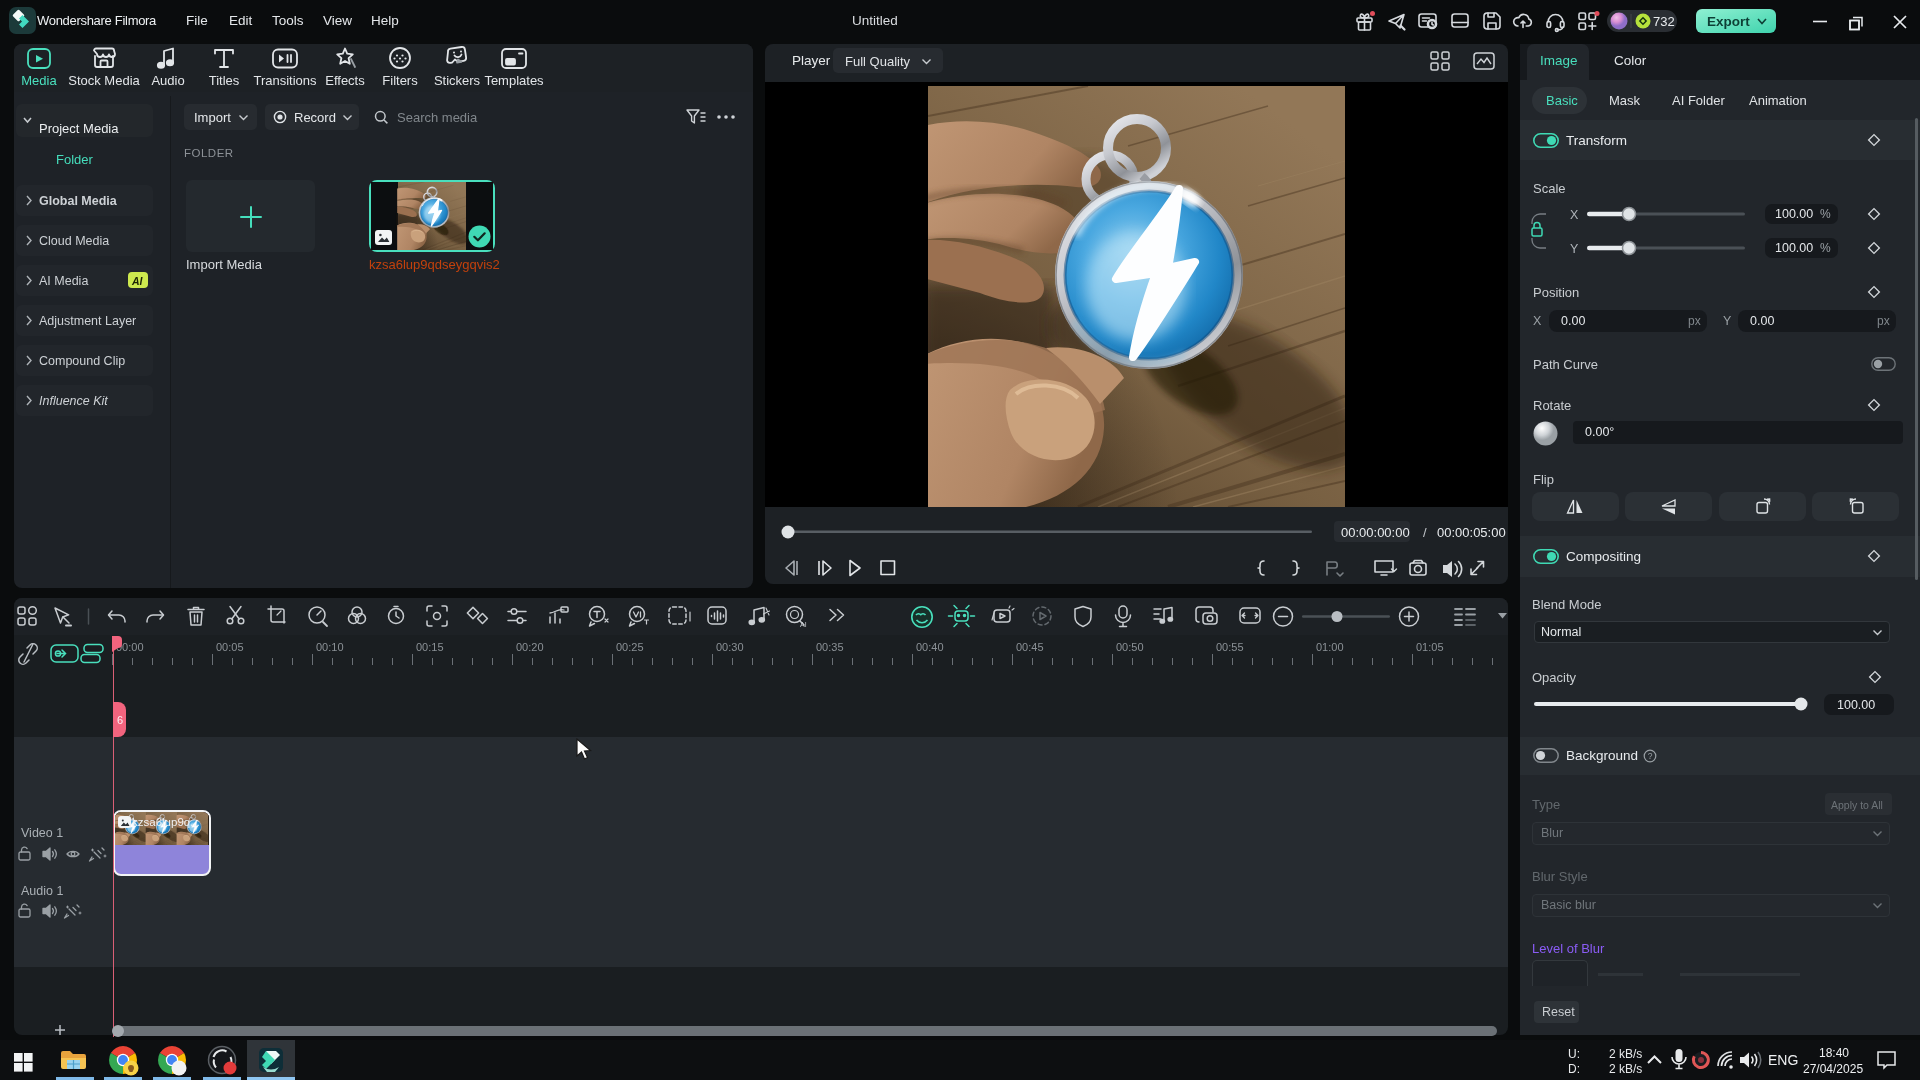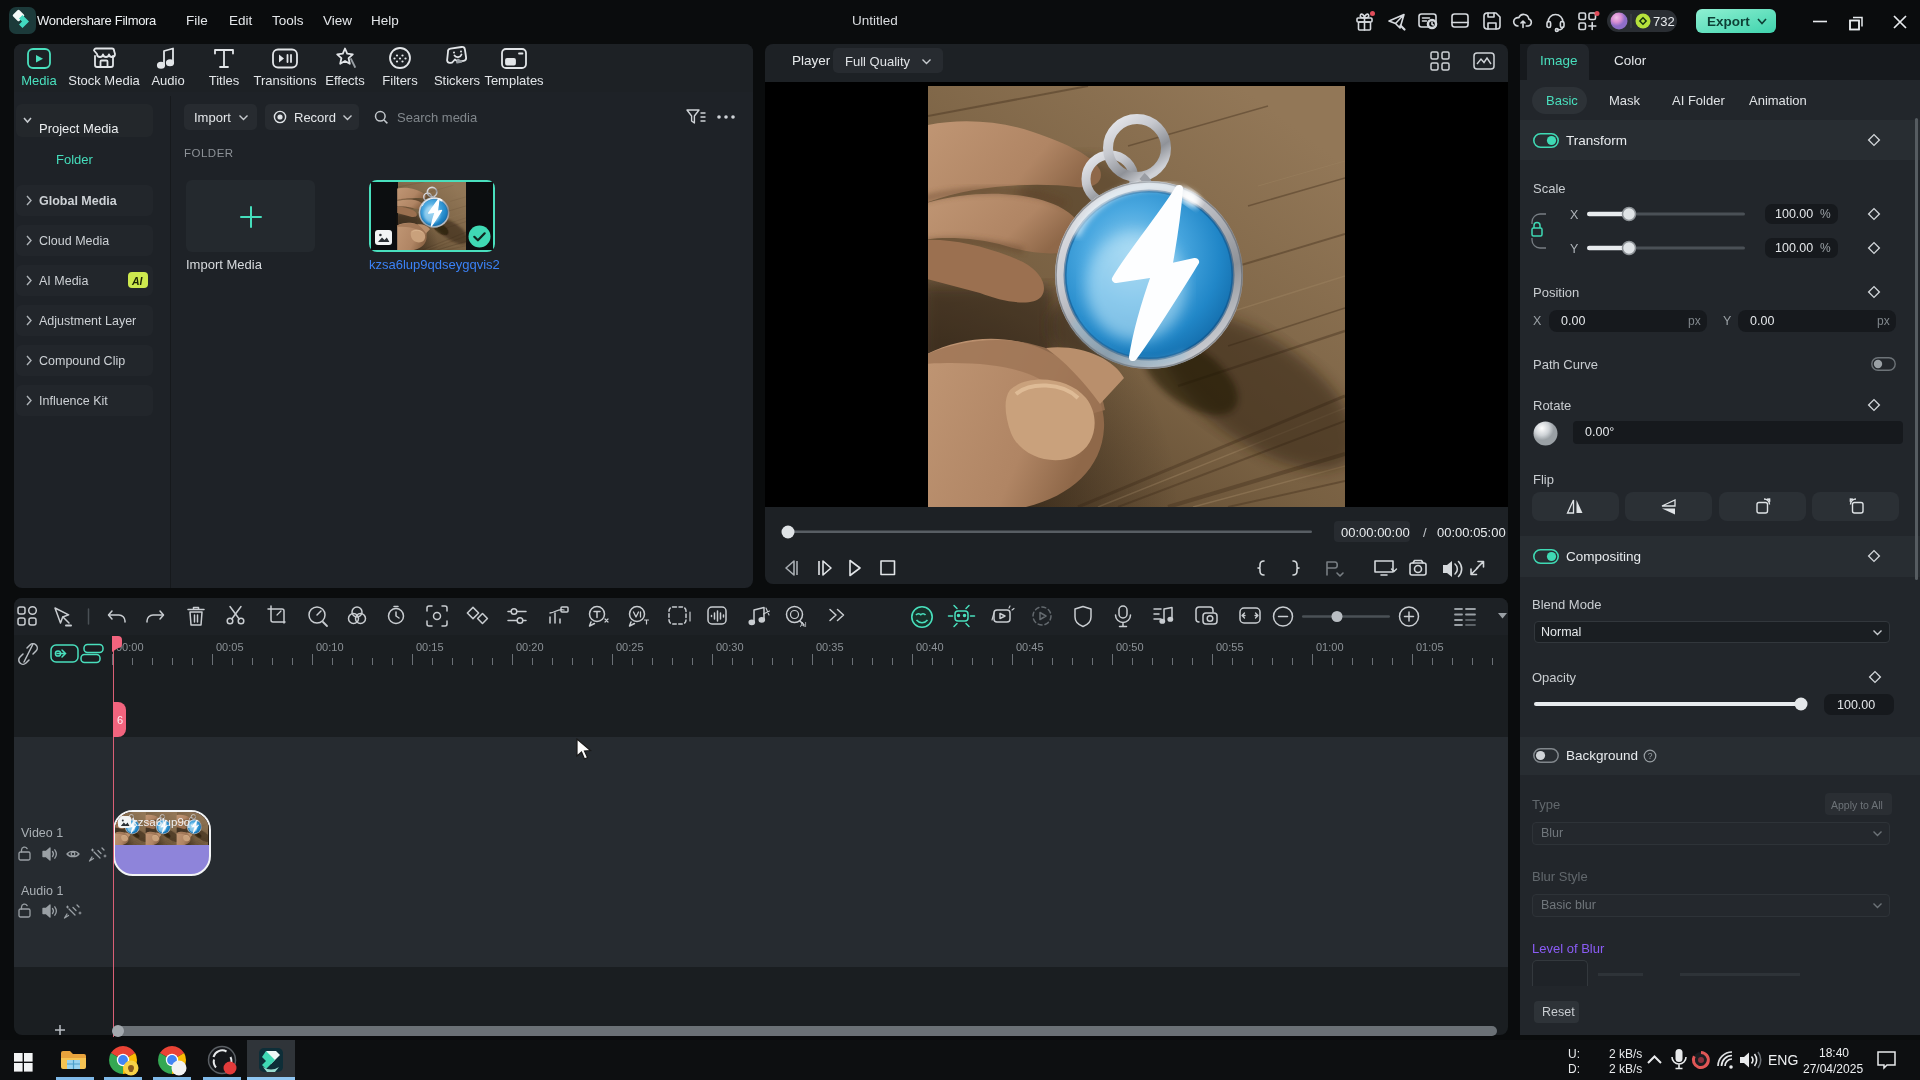--- a/index.html
+++ b/index.html
@@ -310,21 +310,21 @@
         <path d="M3 211 l4 4.5 -4 4.5"></path>
     </g>
   </svg>
   <div class="txt" style="left:39px;top:194px;font-size:12.5px;color:#cdd1d5;font-weight:bold;">Global Media</div>
   <div class="txt" style="left:39px;top:234px;font-size:12.5px;color:#cdd1d5;text-align:right;">Cloud Media</div>
   <div class="txt" style="left:39px;top:274px;font-size:12.5px;color:#cdd1d5;">AI Media</div>
   <div class="abs" style="left:128px;top:272px;width:20px;height:16px;background:#cde94e;border-radius:4px;"></div>
   <div class="txt" style="left:132px;top:275px;font-size:10.5px;color:#1c2505;font-weight:bold;font-style:italic;">AI</div>
   <div class="txt" style="left:39px;top:314px;font-size:12.5px;color:#cdd1d5;">Adjustment Layer</div>
   <div class="txt" style="left:39px;top:354px;font-size:12.5px;color:#cdd1d5;">Compound Clip</div>
-  <div class="txt" style="left:39px;top:394px;font-size:12.5px;color:#cdd1d5;">Influence Kit</div>
+  <div class="txt" style="left:39px;top:394px;font-size:12.5px;color:#cdd1d5;font-style:italic;">Influence Kit</div>
 
   <div class="abs" style="left:184px;top:104px;width:73px;height:26px;background:#272b30;border-radius:5px;"></div>
   <div class="txt" style="left:194px;top:110px;font-size:13px;color:#e4e7ea;text-align:right;">Import</div>
   <svg class="abs" style="left:238px;top:114px;" width="11" height="8" viewBox="0 0 11 8">
       <path d="M1.5 1.5 l4 4 4 -4" stroke="#c7cbcf" stroke-width="1.4" fill="none"></path>
     </svg>
   <div class="abs" style="left:265px;top:104px;width:94px;height:26px;background:#272b30;border-radius:5px;"></div>
   <svg class="abs" style="left:273px;top:110px;" width="14" height="14" viewBox="0 0 14 14">
     <circle cx="7" cy="7" r="5.6" fill="none" stroke="#dfe3e6" stroke-width="1.4"></circle>
       <circle cx="7" cy="7" r="2.6" fill="#dfe3e6"></circle>
@@ -365,21 +365,21 @@
   </svg>
   <div class="abs" style="left:375px;top:230px;width:17px;height:15px;background:#f2f4f5;border-radius:3px;"></div>
   <svg class="abs" style="left:377px;top:232px;" width="13" height="11" viewBox="0 0 13 11">
       <circle cx="3.4" cy="3" r="1.3" fill="#2b3035"></circle>
       <path d="M1 10 l4 -4.5 2.5 2.6 2.3 -2.6 2.6 4.5 Z" fill="#2b3035"></path>
     </svg>
   <svg class="abs" style="left:468px;top:225px;" width="23" height="23" viewBox="0 0 23 23">
     <circle cx="11.5" cy="11.5" r="11" fill="#3fd9b4"></circle>
       <path d="M6.3 11.8 l3.6 3.5 6.8 -7" stroke="#10271f" stroke-width="2.2" fill="none" stroke-linecap="round" stroke-linejoin="round"></path>
   </svg>
-  <div class="txt" style="left:369px;top:257px;font-size:13px;color:#3b82f6;">kzsa6lup9qdseygqvis2</div>
+  <div class="txt" style="left:369px;top:257px;font-size:13px;color:#c2410c;">kzsa6lup9qdseygqvis2</div>
 
   <div class="panel" id="playerpanel" style="left:765px;top:44px;width:743px;height:540px;background:#1d2125;"></div>
   <div class="abs" id="videoblack" style="left:765px;top:82px;width:743px;height:425px;background:#000;"></div>
 
   <div class="txt" style="left:792px;top:53px;font-size:13.5px;color:#e6e9eb;">Player</div>
   <div class="abs" style="left:833px;top:48px;width:110px;height:25px;background:#272b30;border-radius:5px;"></div>
   <div class="txt" style="left:845px;top:54px;font-size:13px;color:#dfe2e5;">Full Quality</div>
   <svg class="abs" style="left:921px;top:58px;" width="11" height="8" viewBox="0 0 11 8">
       <path d="M1.5 1.5 l4 4 4 -4" stroke="#c7cbcf" stroke-width="1.4" fill="none"></path>
     </svg>
@@ -920,21 +920,21 @@
     <g fill="none" stroke="#9aa0a5" stroke-width="1.3" stroke-linecap="round" stroke-linejoin="round">
       <rect x="1" y="6" width="11" height="8" rx="1.5"></rect>
         <path d="M3.5 6 v-2 a3 3 0 0 1 5.6 -1.4"></path>
       <path d="M25 5.5 v5 h3 l4 3.5 v-12 l-4 3.5 Z" fill="#9aa0a5"></path>
         <path d="M34.5 5.5 a4 4 0 0 1 0 5 M36.8 3.8 a7 7 0 0 1 0 8.4"></path>
       <path d="M51 6 l6 6 M55 4.5 l3 3 M49 11 l-2.5 4 4 -2.5 M59 2 l2 2"></path>
       <path d="M49.5 3 v2 M48.5 4 h2 M62 9 v2 M61 10 h2" stroke-width="1"></path>
     </g>
   </svg>
 
-  <div class="abs" style="left:113px;top:810px;width:98px;height:66px;border:2px solid #f2f4f5;border-radius:20px;background:#8e84da;overflow:hidden;">
+  <div class="abs" style="left:113px;top:810px;width:98px;height:66px;border:2px solid #f2f4f5;border-radius:8px;background:#8e84da;overflow:hidden;">
     <svg class="abs" style="left:0;top:0;width:94px;height:33px;" viewBox="0 0 94 33">
       <rect width="94" height="33" fill="#2a2017"></rect>
       <g transform="translate(0,0)">
           <use href="#photo" transform="scale(0.0784)"></use>
         </g>
       <g transform="translate(31,0)">
           <use href="#photo" transform="scale(0.0784)"></use>
         </g>
       <g transform="translate(62,0)">
           <use href="#photo" transform="scale(0.0784)"></use>

